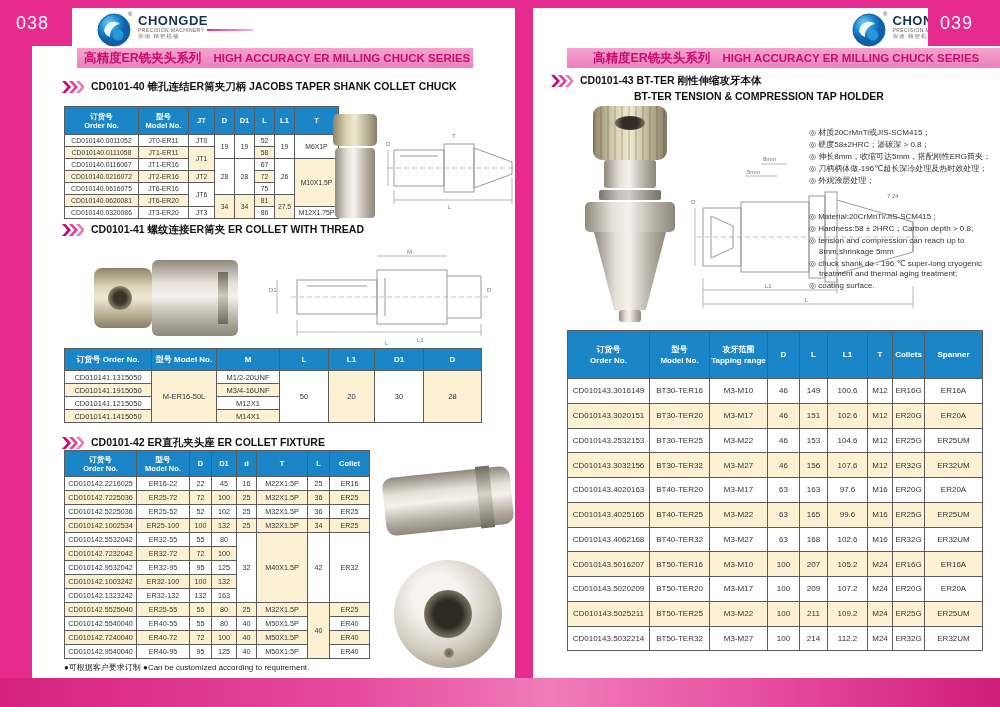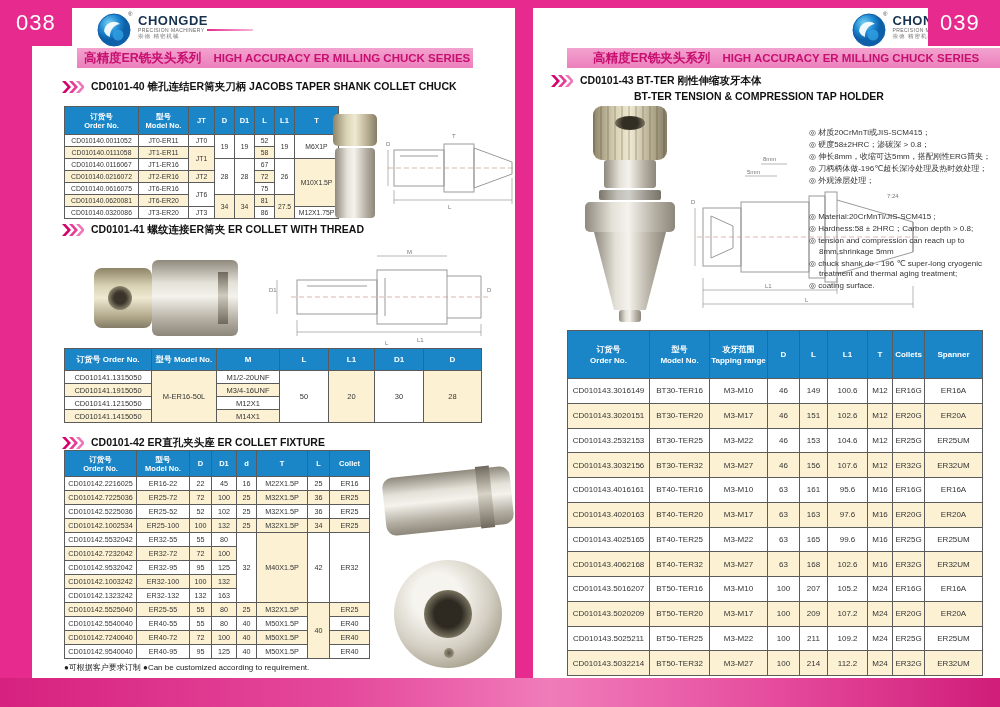--- a/index.html
+++ b/index.html
@@ -5,21 +5,21 @@
   * { margin:0; padding:0; box-sizing:border-box; }
   body { width:1000px; height:707px; overflow:hidden; background:#e62a8e;
          font-family:"Liberation Sans","DejaVu Sans",sans-serif; }
   .canvas { position:relative; width:1000px; height:707px; background:#e62a8e; }
   .page { position:absolute; top:8px; width:483px; height:670px; background:#fff;margin-left:24px; }
   .page-left { left:8px; }
   .page-right { left:509px; }
 
   
   .corner { position:absolute; top:0; width:72px; height:46px; background:#e62a8e; z-index:5;
-            color:#fff; font-size:22px; letter-spacing:1px; display:flex; align-items:center; }
+            color:#fff; font-size:18px; letter-spacing:1px; display:flex; align-items:center; }
   .corner-left { left:0; padding-left:16px; }
   .corner-right { left:928px; padding-left:12px; }
 
   
   .bottom-band { position:absolute; left:0; top:678px; width:1000px; height:29px;
     background:linear-gradient(90deg,#d6217f 0%,#e54a9c 35%,#f07cba 55%,#e54a9c 78%,#cf1d79 100%); }
 
   
   .logo { position:absolute; display:flex; align-items:flex-start; gap:4px; height:40px; }
   .logo-left { left:64px; top:2px; }
@@ -720,31 +720,20 @@
             <td>BT30-TER32</td>
             <td>M3-M27</td>
             <td>46</td>
             <td>156</td>
             <td>107.6</td>
             <td>M12</td>
             <td>ER32G</td>
             <td>ER32UM</td>
           </tr>
           <tr>
-            <td>CD010143.4016161</td>
-            <td>BT40-TER16</td>
-            <td>M3-M10</td>
-            <td>63</td>
-            <td>161</td>
-            <td>95.6</td>
-            <td>M16</td>
-            <td>ER16G</td>
-            <td>ER16A</td>
-          </tr>
-          <tr>
             <td>CD010143.4020163</td>
             <td>BT40-TER20</td>
             <td>M3-M17</td>
             <td>63</td>
             <td>163</td>
             <td>97.6</td>
             <td>M16</td>
             <td>ER20G</td>
             <td>ER20A</td>
           </tr>

